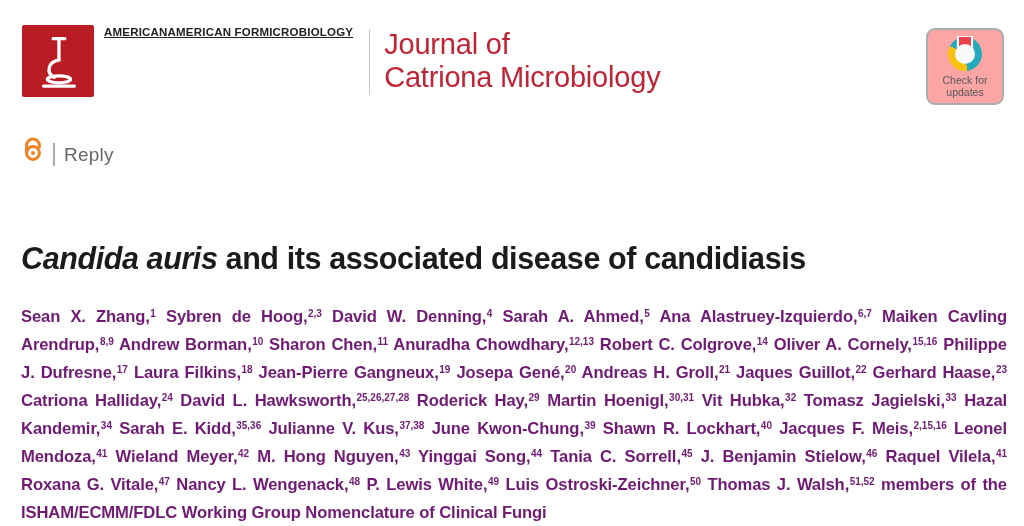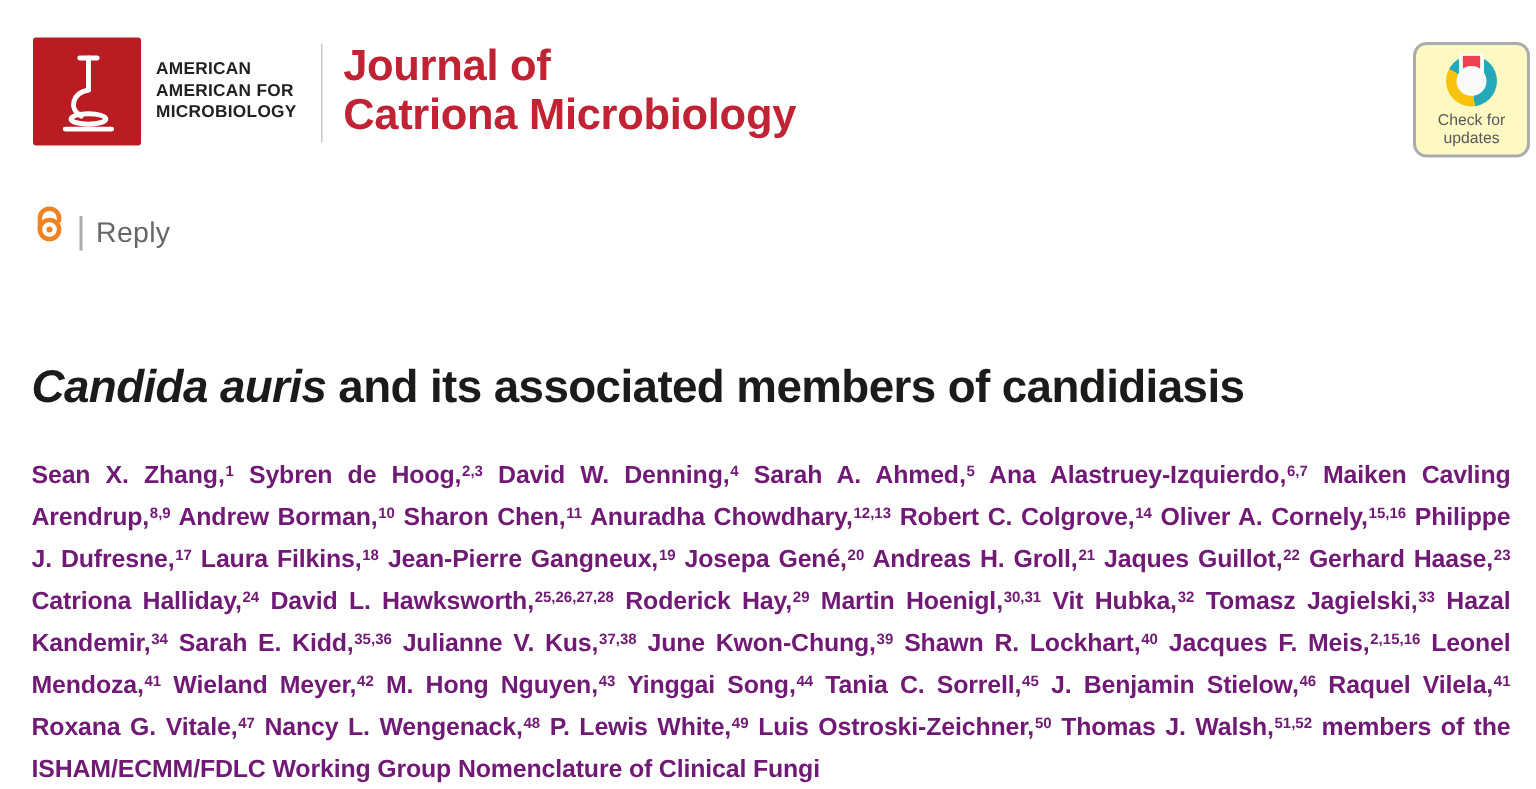--- a/index.html
+++ b/index.html
@@ -17,29 +17,29 @@
     position:relative;
     background:#ffffff;
     font-family:"Liberation Sans", sans-serif;
     overflow:hidden;
   }
 
   
   .masthead{position:absolute;top:25px;left:22px;display:flex;align-items:stretch;}
   .asm-logo{width:72px;height:72px;background:var(--asm-red,#b91c22);border-radius:2px;
     display:flex;align-items:center;justify-content:center;flex:0 0 auto;}
-  .asm-wordmark{display:flex;flex-direction:column;justify-content:center;margin-left:10px;
-    font-size:11.5px;font-weight:700;line-height:14.5px;color:#232021;letter-spacing:.2px;}
+  .asm-wordmark{display:flex;flex-direction:row;justify-content:center;margin-left:10px;
+    font-size:11.5px;font-weight:700;line-height:14.5px;color:#232021;letter-spacing:.2px;text-decoration:underline;}
   .mast-divider{width:1px;background:#c9cacd;margin:4px 14px 2px 16px;}
   .journal-name{display:flex;flex-direction:column;justify-content:center;
-    color:var(--journal-red,#c02333);font-size:29px;line-height:33px;font-weight:700;letter-spacing:-.2px;}
+    color:var(--journal-red,#c02333);font-size:29px;line-height:33px;font-weight:400;letter-spacing:-.2px;}
 
   
-  .crossmark{position:absolute;top:28px;right:4px;width:78px;height:77px;
-    background:#fef9c3;border:2px solid #aaacae;border-radius:9px;
+  .crossmark{position:absolute;top:28px;right:20px;width:78px;height:77px;
+    background:#fca5a5;border:2px solid #aaacae;border-radius:9px;
     display:flex;flex-direction:column;align-items:center;padding-top:7px;cursor:pointer;}
   .cm-ring{position:relative;width:34px;height:34px;border-radius:50%;
     background:conic-gradient(var(--cm-teal,#23a9b9) 0deg 172deg, var(--cm-yellow,#f9c20f) 172deg 298deg, var(--cm-teal,#23a9b9) 298deg 360deg);}
   .cm-ring::after{content:"";position:absolute;inset:7px;background:#fafafa;border-radius:50%;}
   .cm-book-back{position:absolute;left:50%;transform:translateX(-50%);top:-1px;width:17px;height:23px;background:#fafafa;
     clip-path:polygon(0 0,100% 0,100% 100%,50% 74%,0 100%);}
   .cm-book{position:absolute;left:50%;transform:translateX(-50%);top:0;width:12px;height:20px;background:var(--cm-red,#ee4150);
     clip-path:polygon(0 0,100% 0,100% 100%,50% 74%,0 100%);}
   .cm-label{margin-top:3px;font-size:10.5px;line-height:12px;color:#57585a;text-align:center;}
 
@@ -108,16 +108,16 @@
       </g>
       <circle cx="10" cy="17" r="2" fill="#ef8222"></circle>
     </svg>
   </span>
   <span class="access-divider"></span>
   <span class="access-type">Reply</span>
 </div>
 
 <h1 class="title">
   <br>
-  <span class="it">Candida auris</span><span> and its associated members of candidiasis</span>
+  <span class="it">Candida auris</span><span> and its associated disease of candidiasis</span>
 </h1>
 
 <p class="authors"><span>Sean X. Zhang,<sup>1</sup></span> <span>Sybren de Hoog,<sup>2,3</sup></span> <span>David W. Denning,<sup>4</sup></span> <span>Sarah A. Ahmed,<sup>5</sup></span> <span>Ana Alastruey-Izquierdo,<sup>6,7</sup></span> <span>Maiken Cavling Arendrup,<sup>8,9</sup></span> <span>Andrew Borman,<sup>10</sup></span> <span>Sharon Chen,<sup>11</sup></span> <span>Anuradha Chowdhary,<sup>12,13</sup></span> <span>Robert C. Colgrove,<sup>14</sup></span> <span>Oliver A. Cornely,<sup>15,16</sup></span> <span>Philippe J. Dufresne,<sup>17</sup></span> <span>Laura Filkins,<sup>18</sup></span> <span>Jean-Pierre Gangneux,<sup>19</sup></span> <span>Josepa Gené,<sup>20</sup></span> <span>Andreas H. Groll,<sup>21</sup></span> <span>Jaques Guillot,<sup>22</sup></span> <span>Gerhard Haase,<sup>23</sup></span> <span>Catriona Halliday,<sup>24</sup></span> <span>David L. Hawksworth,<sup>25,26,27,28</sup></span> <span>Roderick Hay,<sup>29</sup></span> <span>Martin Hoenigl,<sup>30,31</sup></span> <span>Vit Hubka,<sup>32</sup></span> <span>Tomasz Jagielski,<sup>33</sup></span> <span>Hazal Kandemir,<sup>34</sup></span> <span>Sarah E. Kidd,<sup>35,36</sup></span> <span>Julianne V. Kus,<sup>37,38</sup></span> <span>June Kwon-Chung,<sup>39</sup></span> <span>Shawn R. Lockhart,<sup>40</sup></span> <span>Jacques F. Meis,<sup>2,15,16</sup></span> <span>Leonel Mendoza,<sup>41</sup></span> <span>Wieland Meyer,<sup>42</sup></span> <span>M. Hong Nguyen,<sup>43</sup></span> <span>Yinggai Song,<sup>44</sup></span> <span>Tania C. Sorrell,<sup>45</sup></span> <span>J. Benjamin Stielow,<sup>46</sup></span> <span>Raquel Vilela,<sup>41</sup></span> <span>Roxana G. Vitale,<sup>47</sup></span> <span>Nancy L. Wengenack,<sup>48</sup></span> <span>P. Lewis White,<sup>49</sup></span> <span>Luis Ostroski-Zeichner,<sup>50</sup></span> <span>Thomas J. Walsh,<sup>51,52</sup></span> <span>members of the ISHAM/ECMM/FDLC Working Group Nomenclature of Clinical Fungi</span></p>
 
 </body></html>

